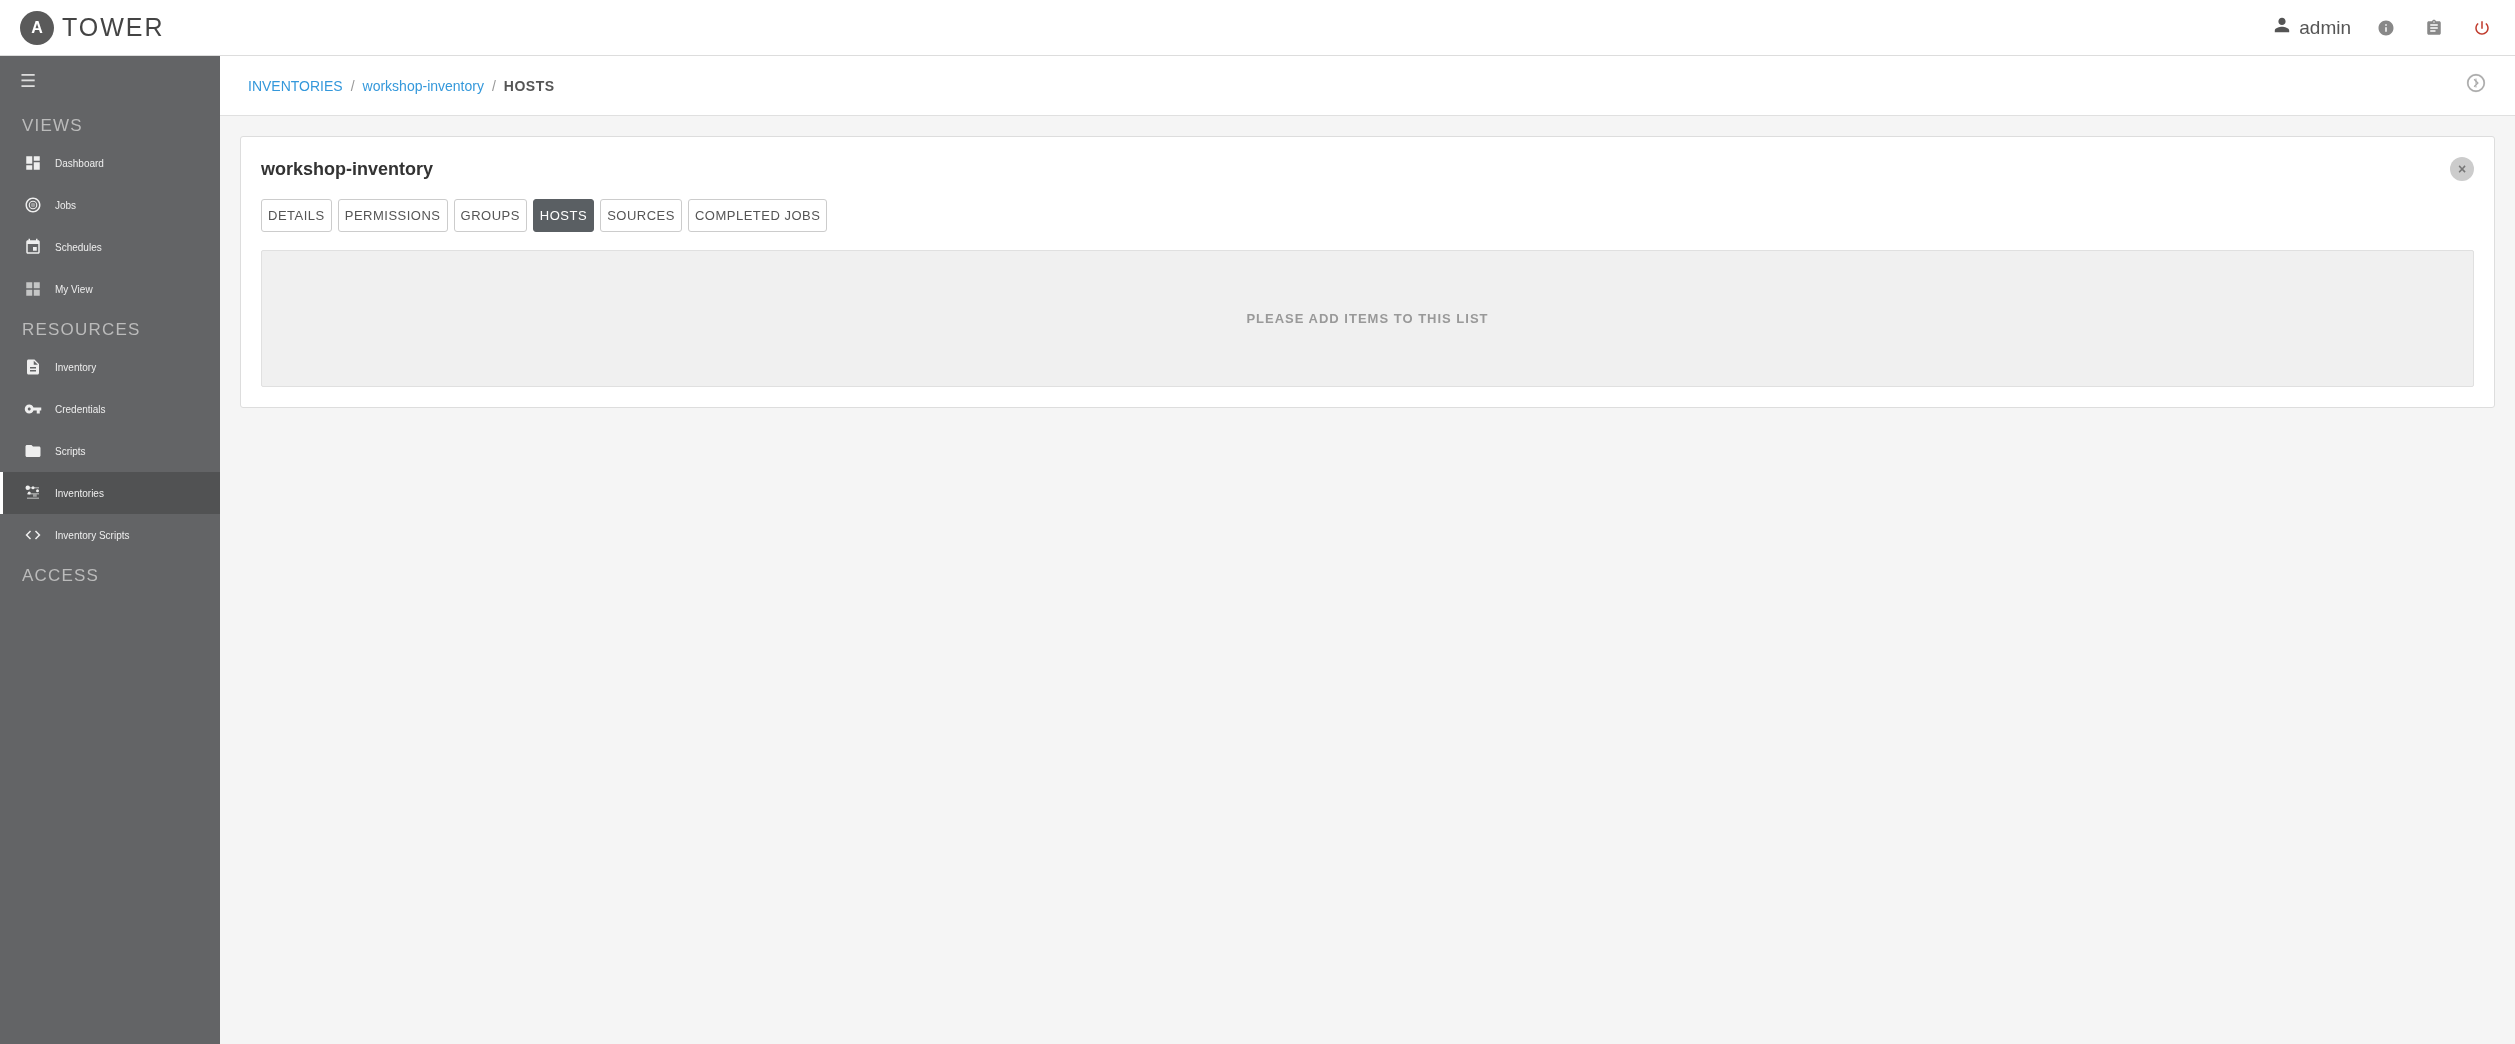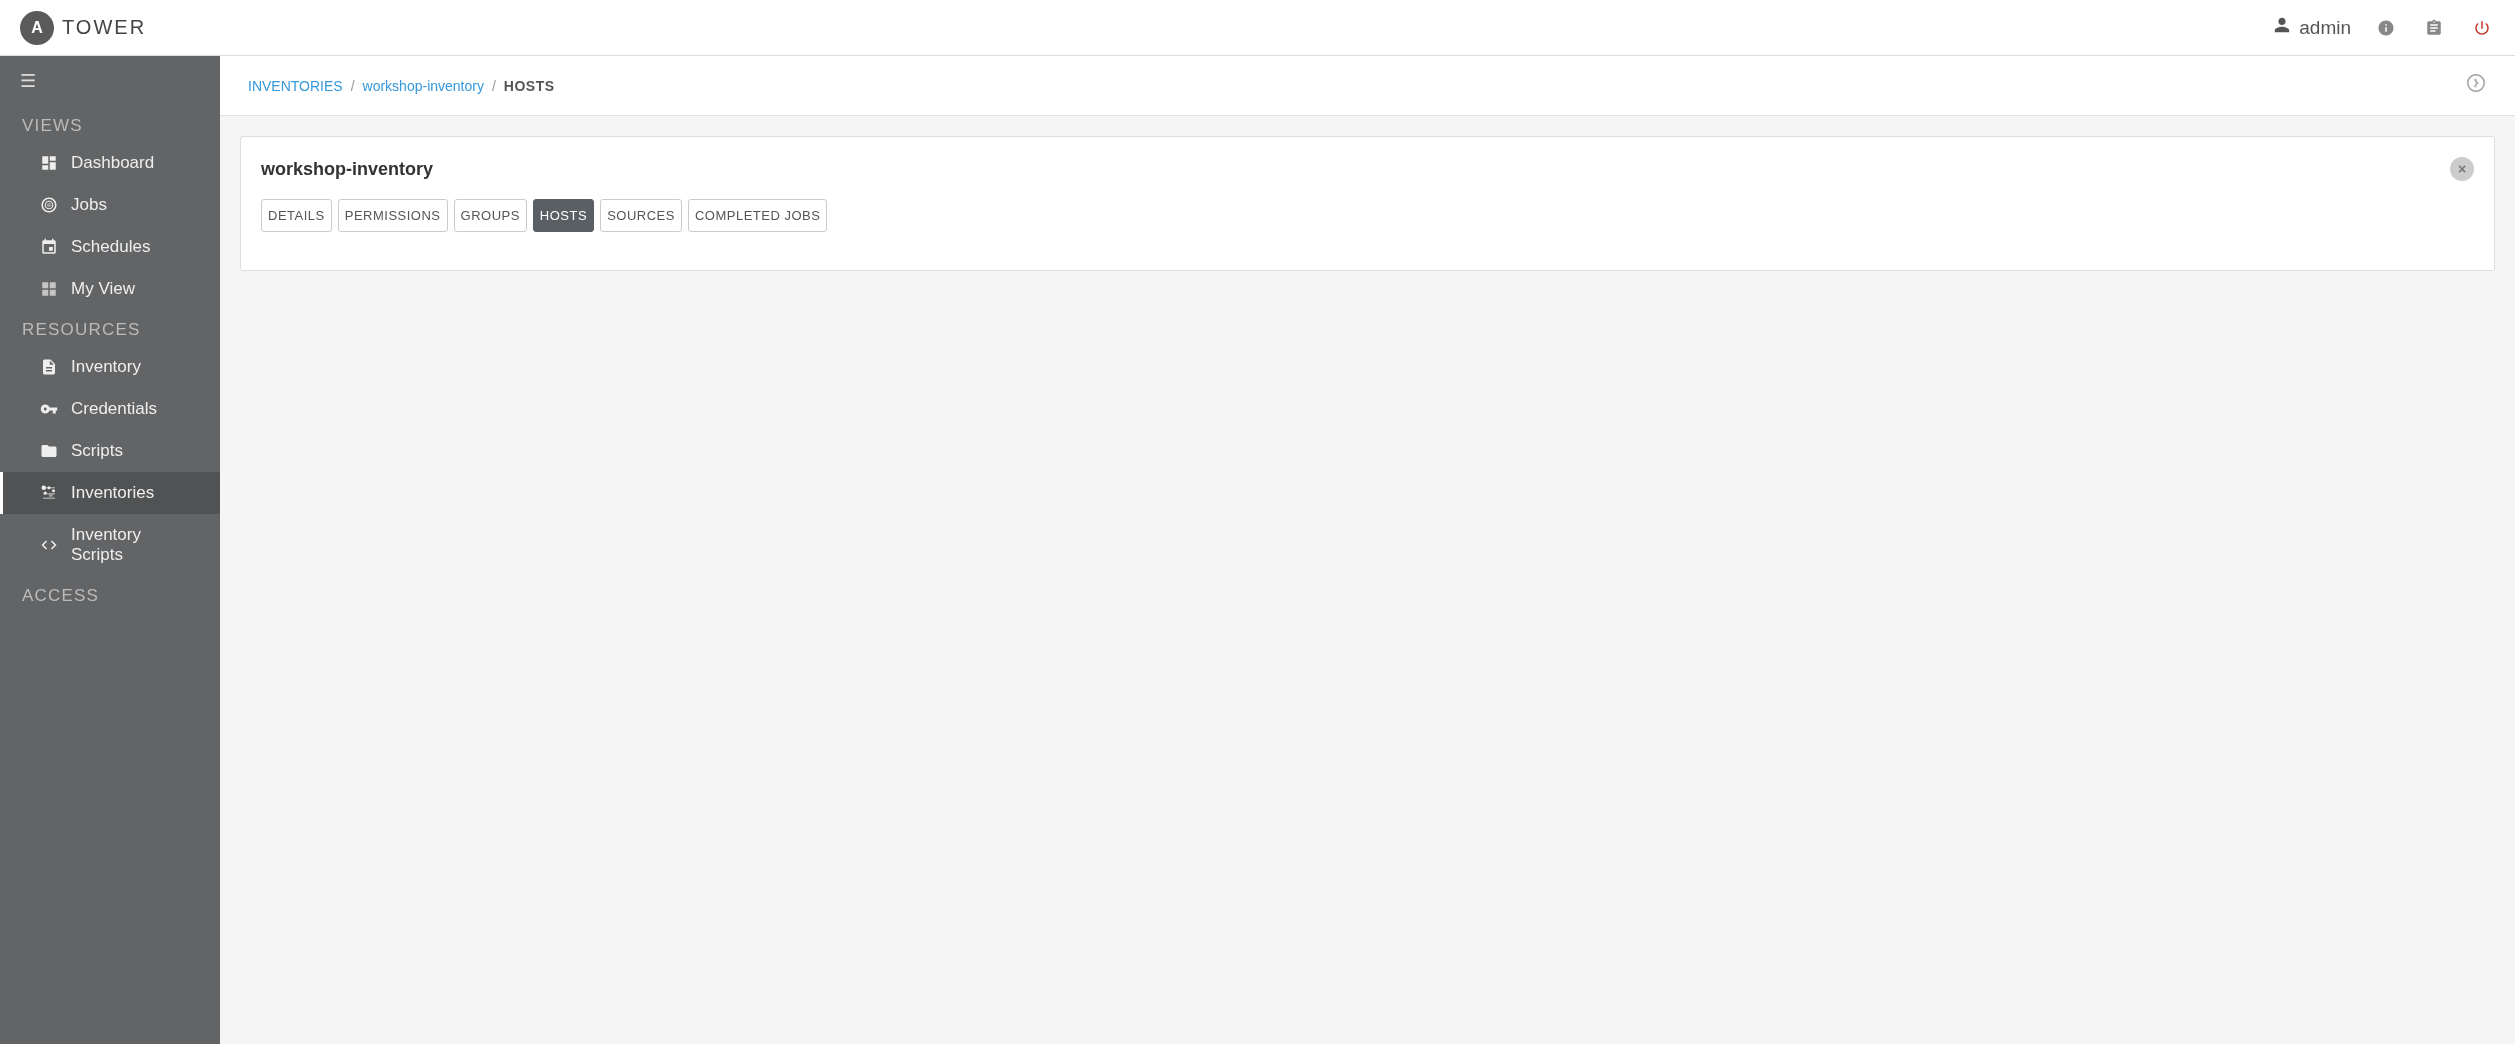--- a/index.html
+++ b/index.html
@@ -26,21 +26,21 @@
     .logo-circle {
       width: 34px; height: 34px;
       background: #5a5a5a;
       border-radius: 50%;
       display: flex; align-items: center; justify-content: center;
       color: #fff;
       font-weight: bold;
       font-size: 16px;
     }
     .logo-text {
-      font-size: 20px;
+      font-size: 25px;
       font-weight: 300;
       letter-spacing: 2px;
       color: #444;
       text-transform: uppercase;
     }
     .topbar-icons {
       display: flex;
       align-items: center;
       gap: 22px;
     }
@@ -91,23 +91,23 @@
       font-weight: 400;
       color: #bbb;
       letter-spacing: 1.2px;
       padding: 10px 22px 6px;
       text-transform: uppercase;
     }
     .sidebar-item {
       display: flex;
       align-items: center;
       gap: 12px;
-      padding: 11px 36px;
-      cursor: pointer;
-      font-size: 17px;
+      padding: 11px 20px;
+      cursor: pointer;
+      font-size: 10px;
       color: #eee;
       border-left: 3px solid transparent;
       transition: background 0.15s;
     }
     .sidebar-item.active {
       background: rgba(0,0,0,0.18);
       border-left-color: #fff;
     }
     .sidebar-item-icon {
       width: 20px; height: 20px;
@@ -450,16 +450,19 @@
       <div class="tabs-row">
         <button class="tab-btn">DETAILS</button>
         <button class="tab-btn">PERMISSIONS</button>
         <button class="tab-btn">GROUPS</button>
         <button class="tab-btn active">HOSTS</button>
         <button class="tab-btn">SOURCES</button>
         <button class="tab-btn">COMPLETED JOBS</button>
       </div>
 
 
+      <div class="empty-list">
+        <span>PLEASE ADD ITEMS TO THIS LIST</span>
+      </div>
     </div>
 
   </div>
 </div>
 
 </body></html>

